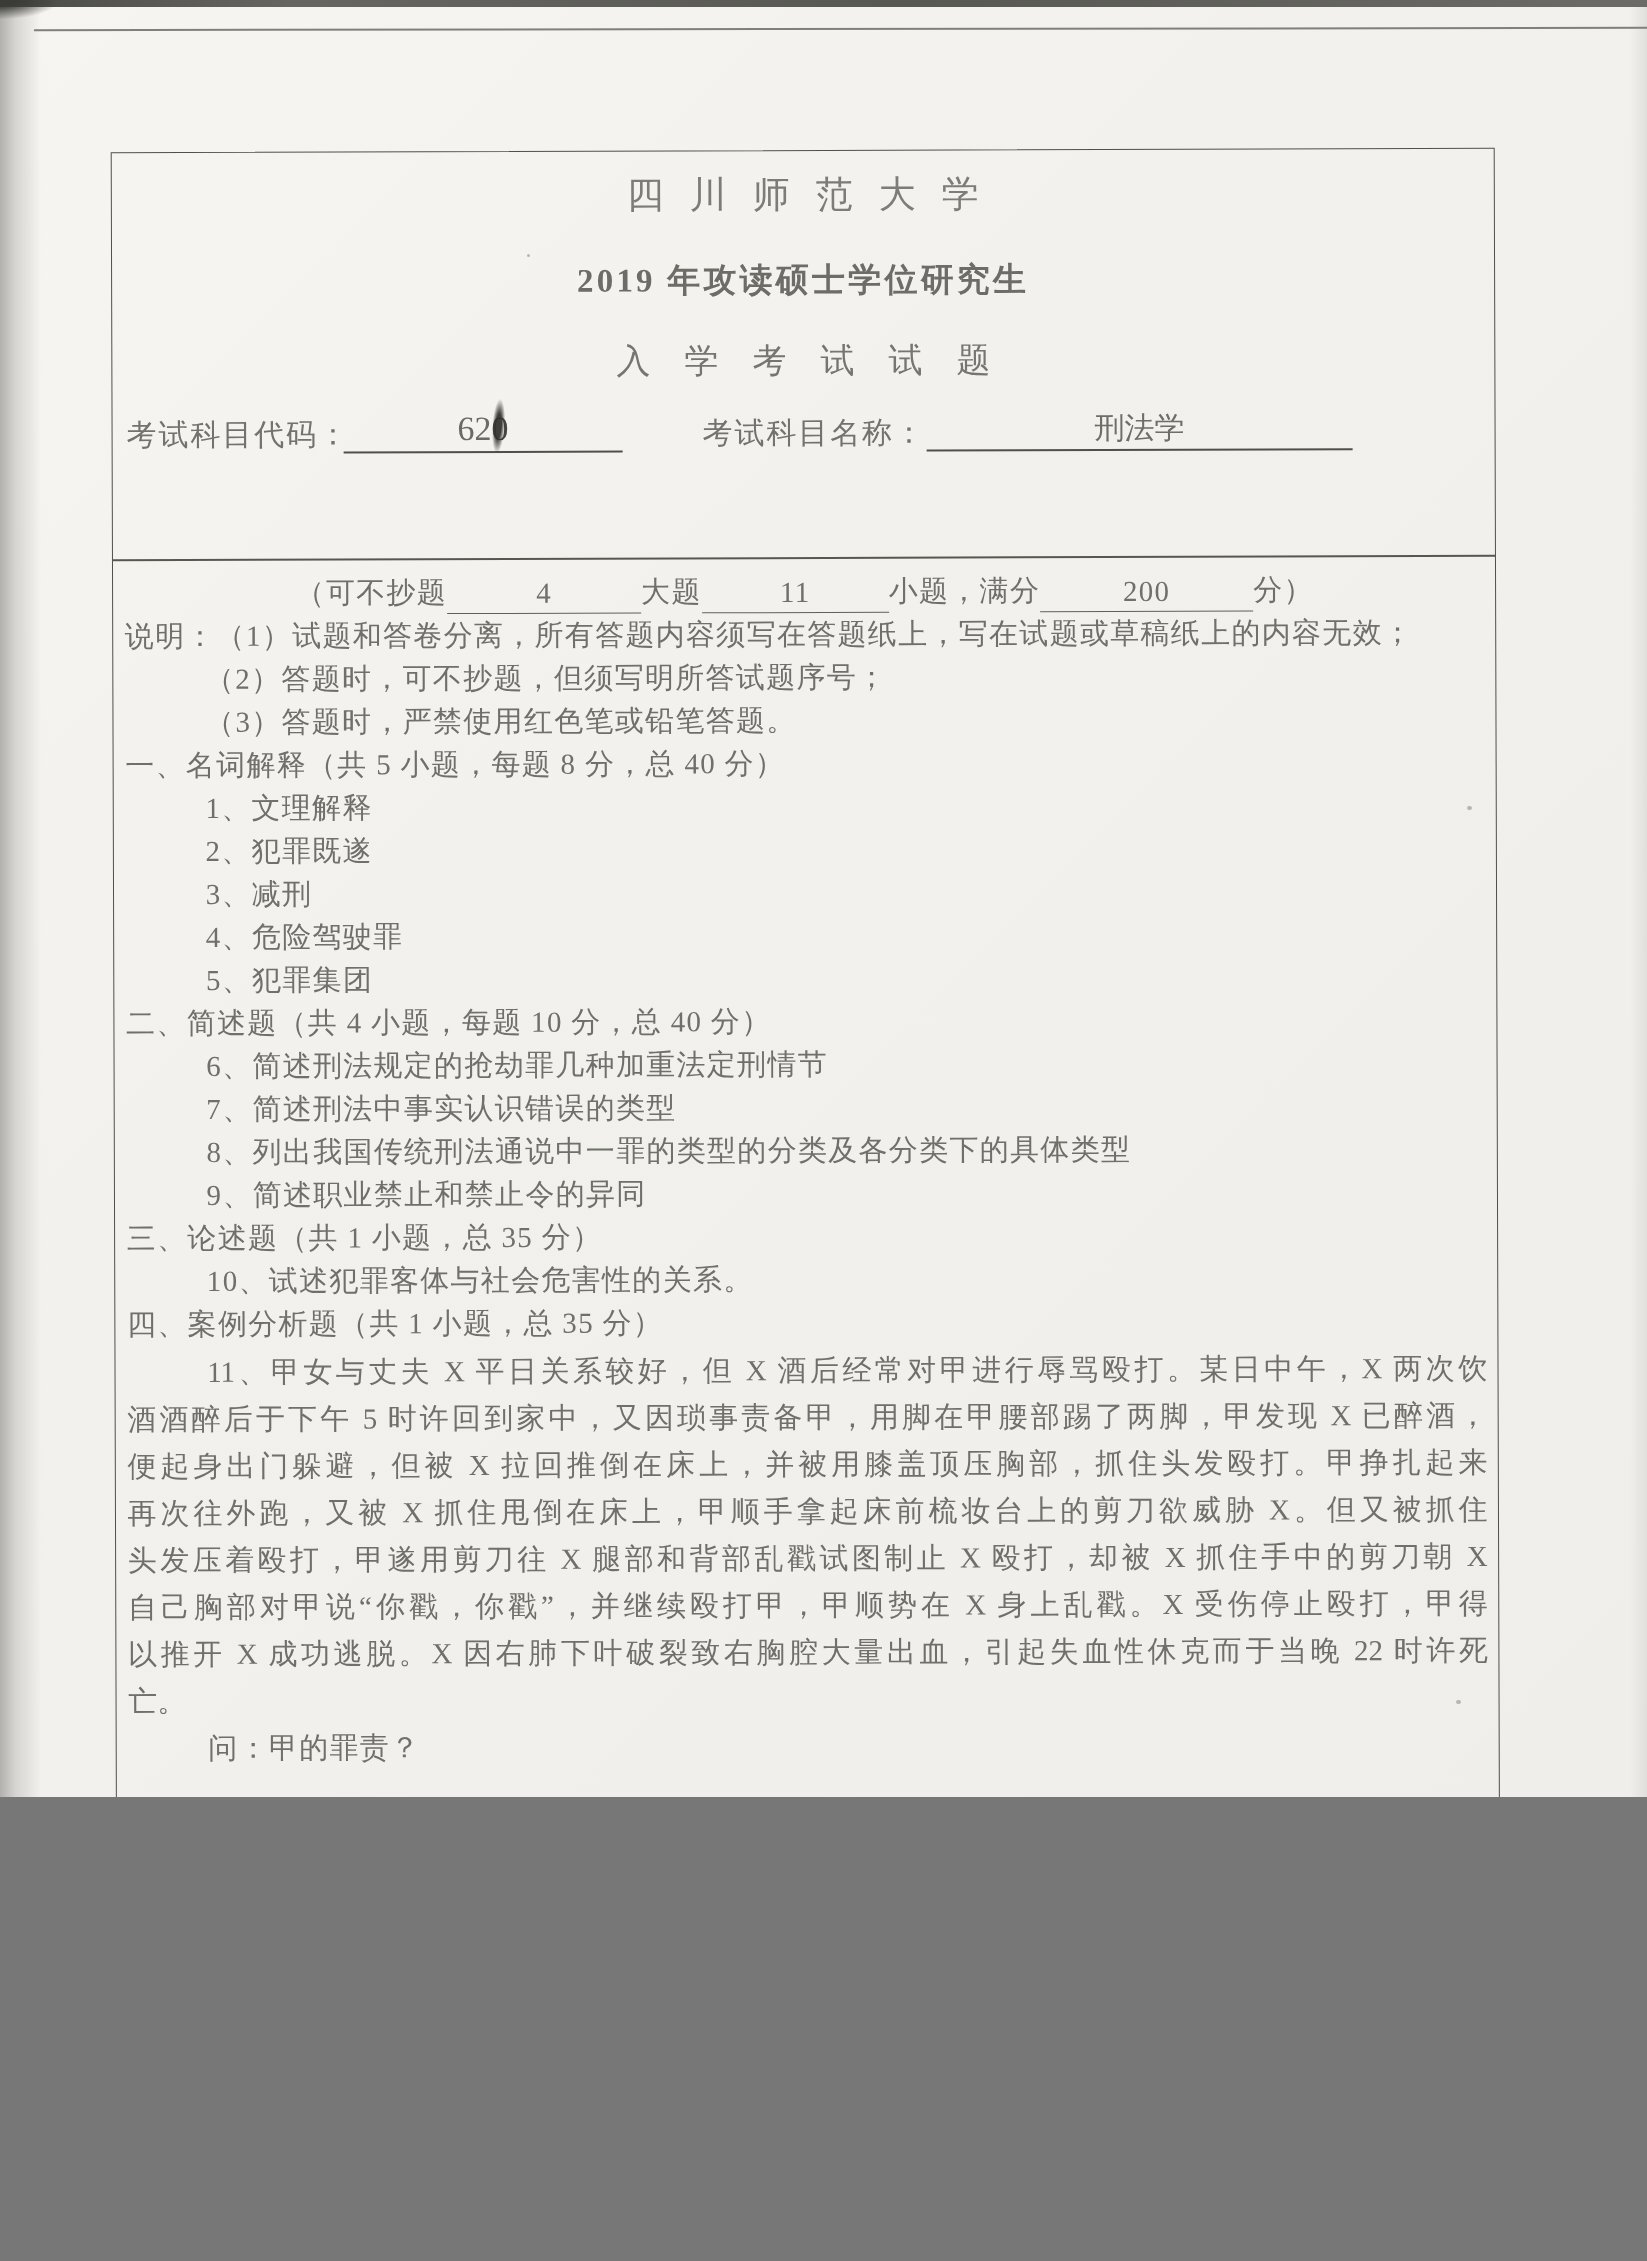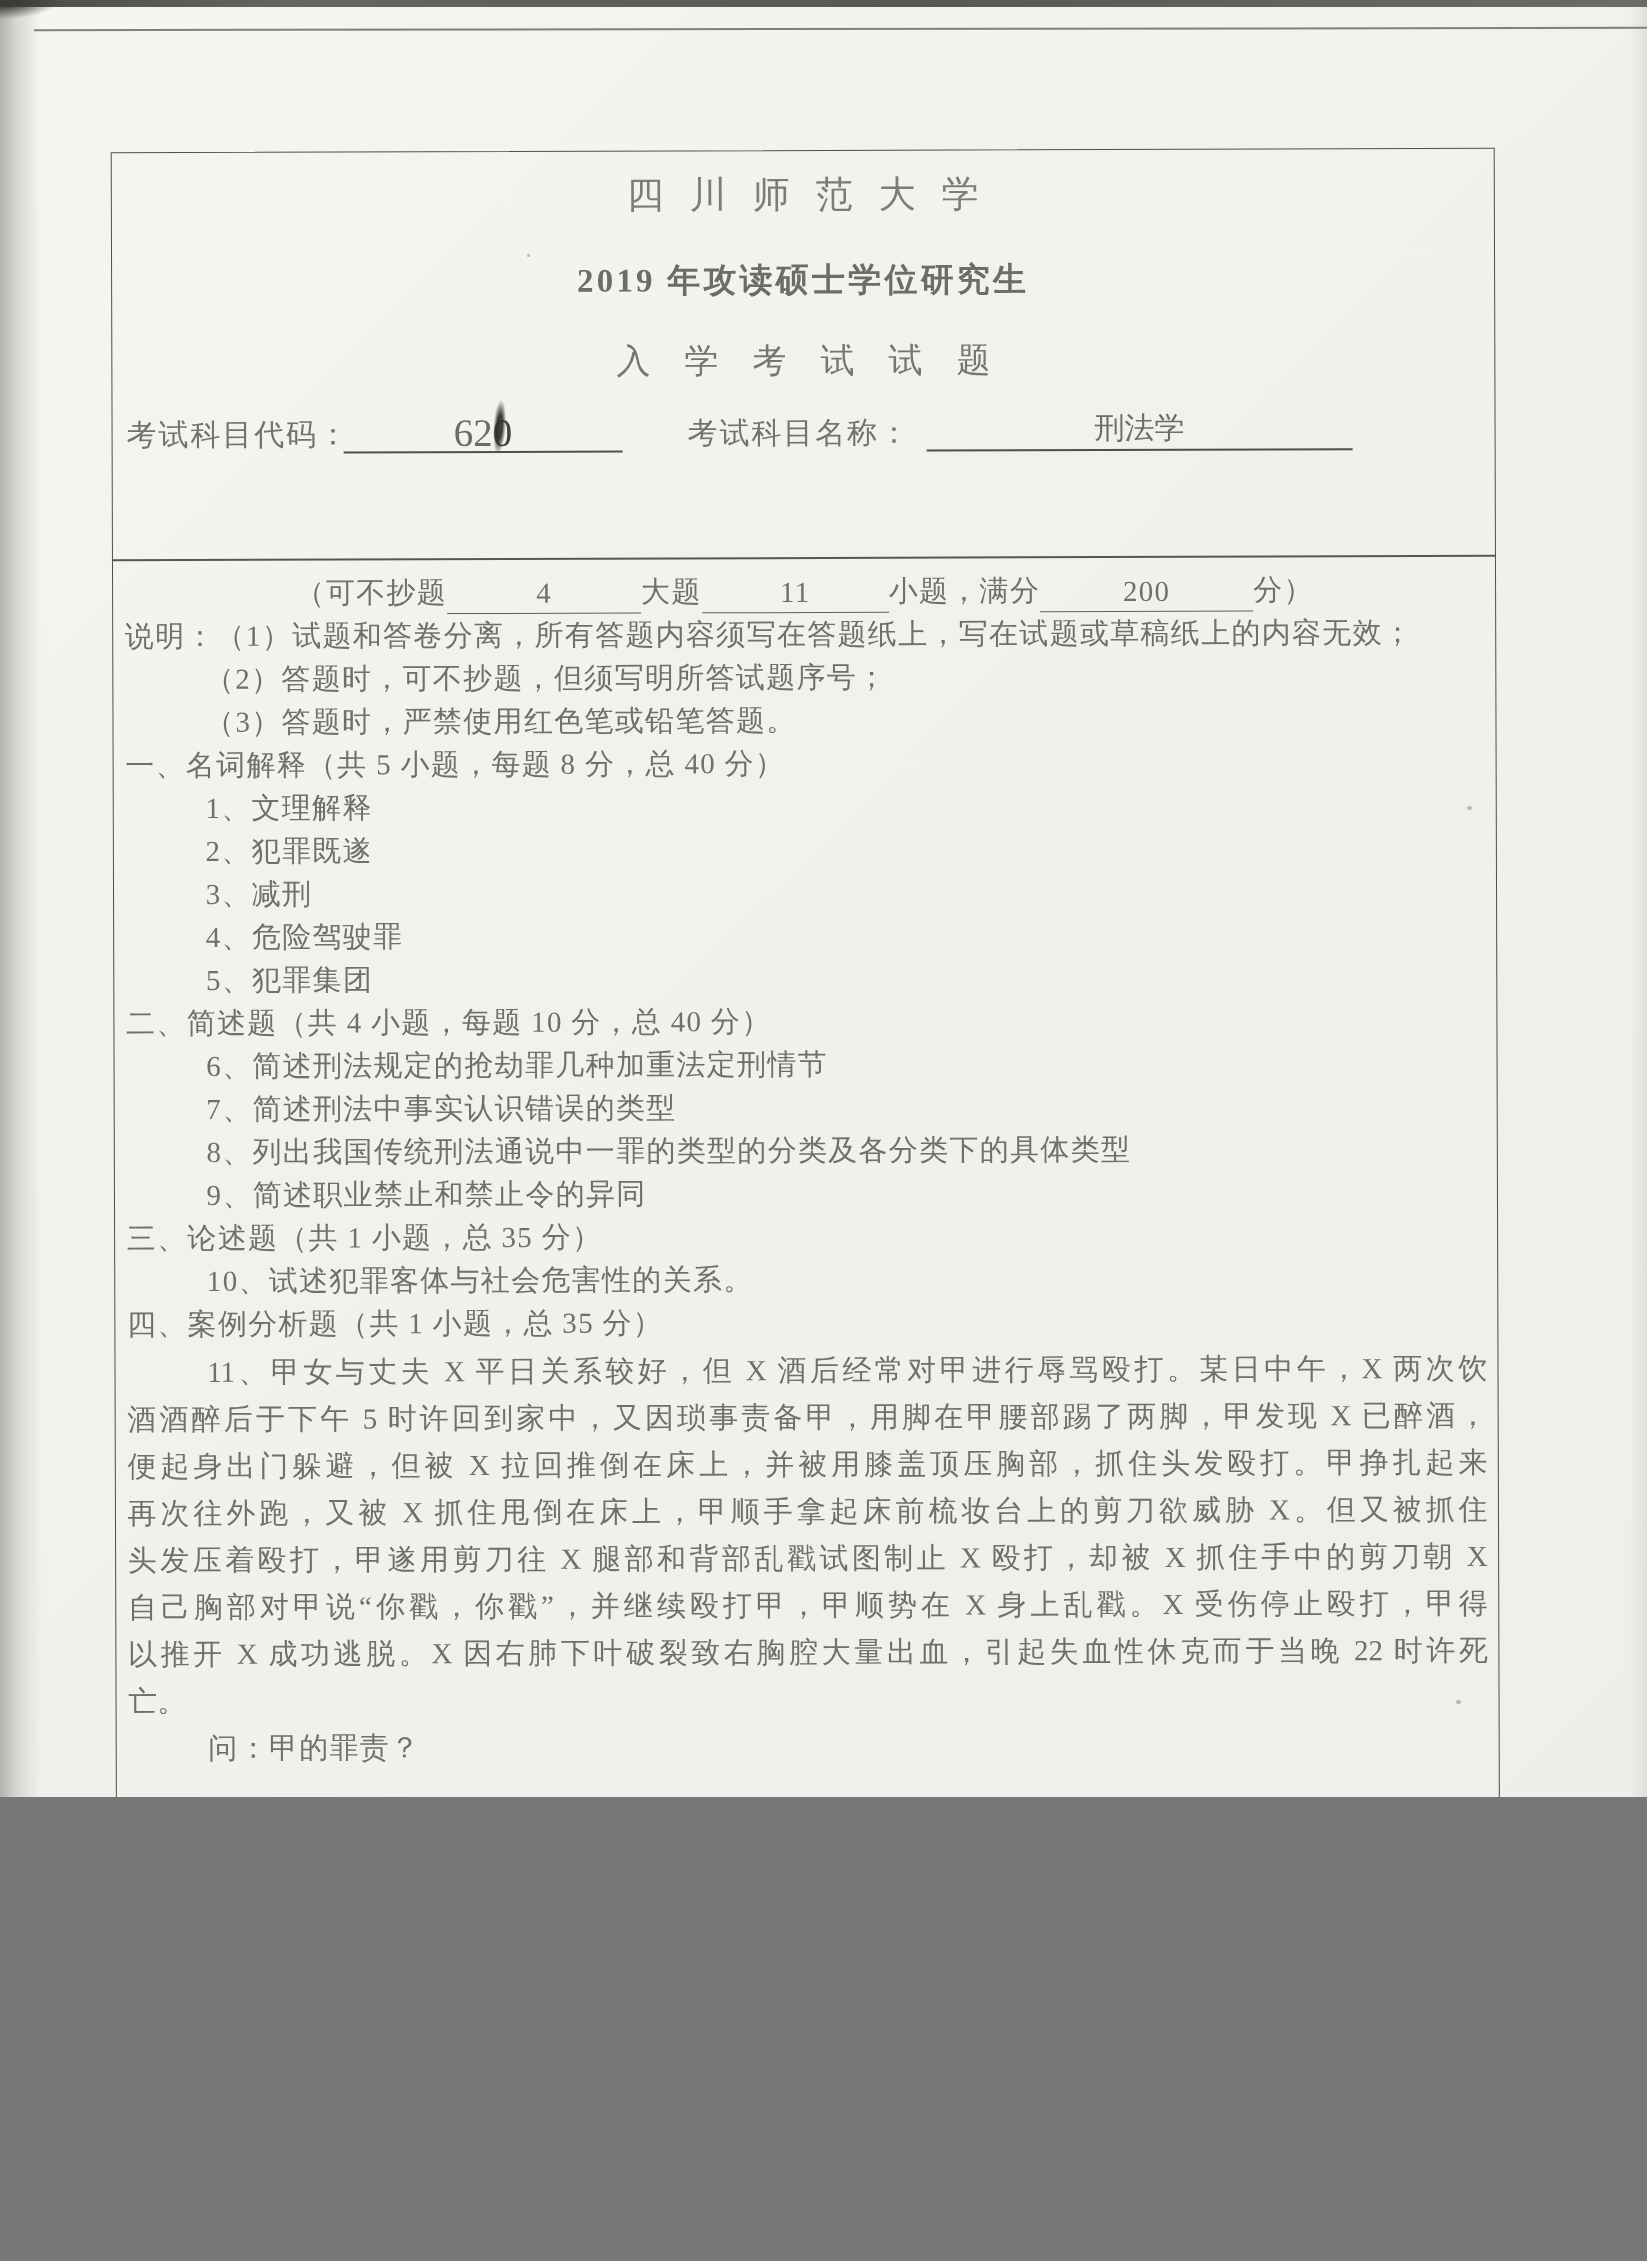--- a/index.html
+++ b/index.html
@@ -37,22 +37,22 @@
   
   .t1{position:absolute;top:19.4px;left:0;right:0;text-align:center;
     font-size:37px;letter-spacing:26px;text-indent:26px;color:#7d7c76;}
   .t2{position:absolute;top:107px;left:0;right:0;text-align:center;
     font-size:33px;font-weight:bold;letter-spacing:3.2px;color:#6d6c66;}
   .t3{position:absolute;top:187px;left:0;right:0;text-align:center;
     font-size:34px;letter-spacing:34px;text-indent:34px;color:#76756f;}
   .subject-row{position:absolute;top:258px;left:0;right:0;height:58px;font-size:30px;color:#73726c;}
   .sc-label{position:absolute;left:14px;top:4px;letter-spacing:1.9px;}
   .sc-line{position:absolute;left:231px;top:0px;width:279px;height:41px;
-    border-bottom:2.6px solid #524f4a;text-align:center;font-size:39px;color:#6b6a64;}
-  .sn-label{position:absolute;left:575px;top:3.9px;letter-spacing:1.9px;}
+    border-bottom:2.6px solid #524f4a;text-align:center;font-size:34px;color:#6b6a64;}
+  .sn-label{position:absolute;left:590px;top:3.9px;letter-spacing:1.9px;}
   .sn-line{position:absolute;left:814px;top:0px;width:426px;height:41px;
     border-bottom:2.6px solid #524f4a;text-align:center;font-size:30px;color:#6e6d67;}
   .smudge{position:relative;color:#45443f;}
   .smudge::after{content:"";position:absolute;left:-1.3px;top:-19.4px;width:15.5px;height:70px;
     background:radial-gradient(ellipse 50% 50% at 50% 50%,rgba(48,47,44,0.92) 35%,rgba(48,47,44,0.35) 62%,rgba(48,47,44,0) 78%);
     transform:rotate(4deg);}
 
   
   .paper-body{position:absolute;left:11.6px;top:419px;width:1360px;font-size:29px;color:#706f69;}
   .bline{line-height:43px;height:43px;white-space:nowrap;letter-spacing:1.3px;}

